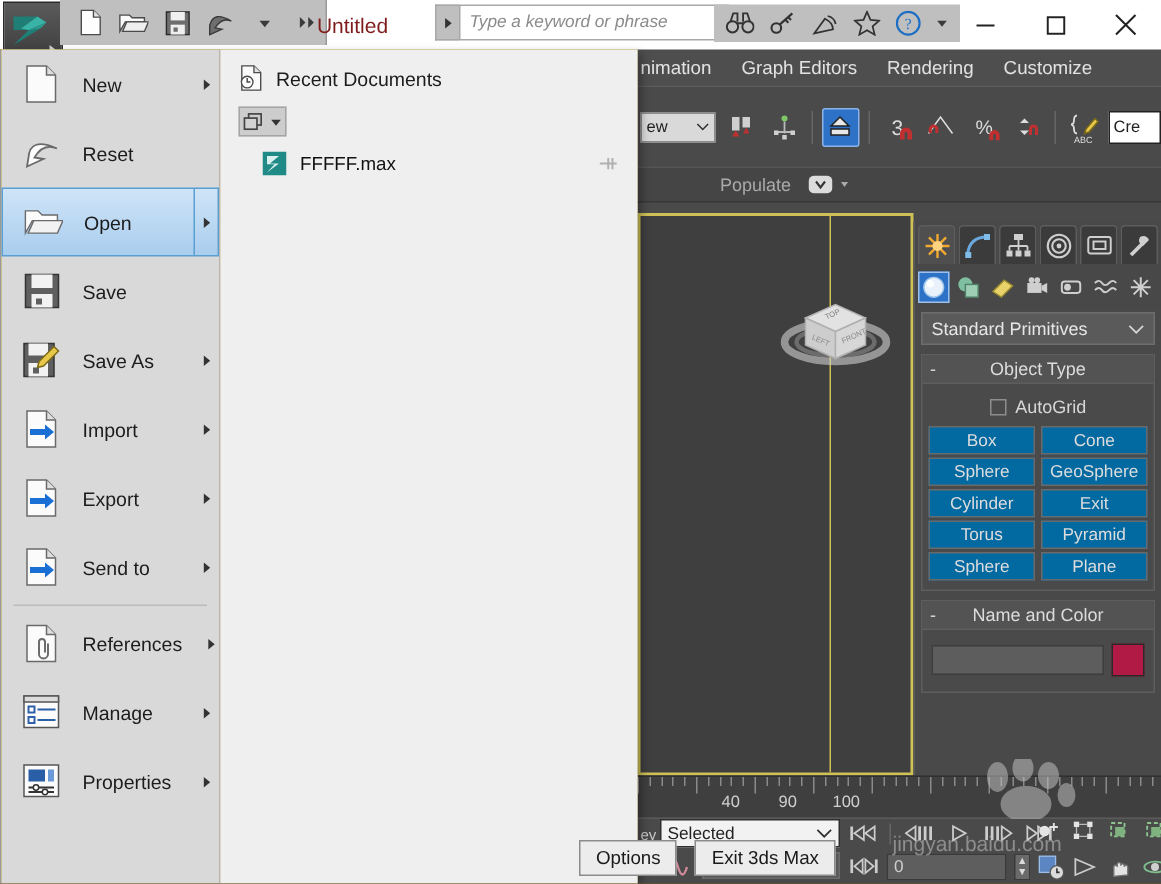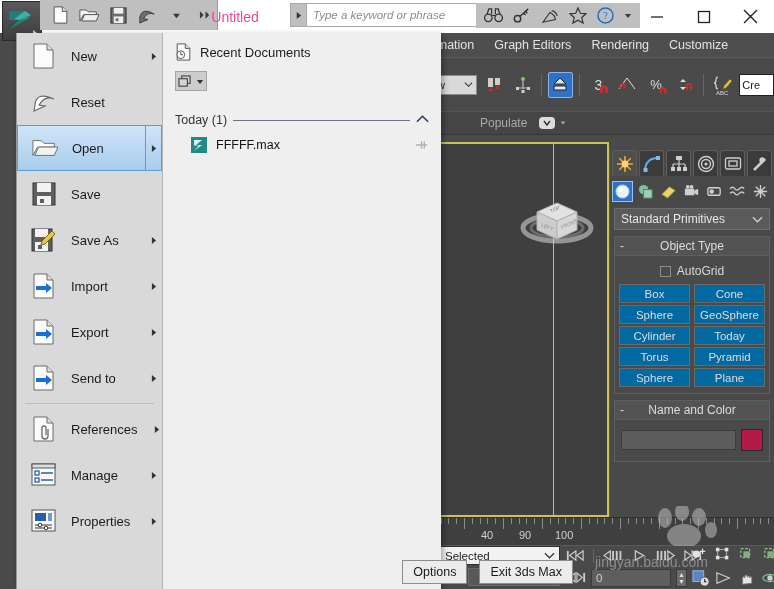--- a/index.html
+++ b/index.html
@@ -21,21 +21,21 @@
   }
   .tb-qat {
     position: absolute; left: 40px; top: 0; width: 178px; height: 30px;
     background: #bfbfbf; border-right: 1px solid #9a9a9a;
     display: flex; align-items: center; padding-left: 10px; gap: 9px;
   }
   .qat-ic { width: 20px; height: 20px; display: flex; align-items: center; justify-content: center; }
   .tb-doc {
     position: absolute; left: 180px; top: 0; width: 110px; height: 33px;
     display: flex; align-items: center; justify-content: center;
-    color: #ec4899; font-size: 14px; background: transparent;
+    color: #7f1d1d; font-size: 14px; background: transparent;
   }
   .tb-searchwrap {
     position: absolute; left: 290px; top: 3px; height: 24px;
     display: flex; align-items: stretch;
   }
   .tb-arrowbox {
     width: 16px; background: #bfbfbf; display: flex; align-items: center; justify-content: center;
     border: 1px solid #a8a8a8; border-right: none;
   }
   .tb-search {
@@ -187,21 +187,21 @@
   .objbtn {
     height: 19px; background: #0369a1; border: 1px solid #6a6a6a;
     color: #dddddd; font-size: 11.5px; display: flex; align-items: center; justify-content: center;
   }
   .namerow { display: flex; gap: 5px; align-items: center; padding: 4px 2px; }
   .nameinput { flex: 1; height: 20px; background: #5d5d5d; border: 1px solid #3c3c3c; }
   .colorswatch { width: 22px; height: 22px; border: 1px solid #2a2a2a; }
 
   
   .appmenu {
-    position: absolute; left: 16px; top: 33px; width: 425px; height: 556px;
+    position: absolute; left: 0; top: 33px; width: 425px; height: 556px;
     background: #eab308; border: 1px solid #9a9a9a; border-top: none;
     box-shadow: 2px 2px 6px rgba(0,0,0,.35);
   }
   .appmenu-left {
     position: absolute; left: 0; top: 0; width: 146px; height: 556px;
     background: #d9d9d9; border-right: 1px solid #b5b5b5;
   }
   .am-item {
     position: relative; height: 46px; display: flex; align-items: center;
     padding-left: 14px; gap: 14px; color: #1c1c1c; font-size: 13px;
@@ -464,21 +464,21 @@
           <div class="autogrid-row">
             <span class="chk"></span>
             <span>AutoGrid</span>
           </div>
           <div class="btngrid">
             <div class="objbtn">Box</div>
             <div class="objbtn">Cone</div>
             <div class="objbtn">Sphere</div>
             <div class="objbtn">GeoSphere</div>
             <div class="objbtn">Cylinder</div>
-            <div class="objbtn">Today</div>
+            <div class="objbtn">Exit</div>
             <div class="objbtn">Torus</div>
             <div class="objbtn">Pyramid</div>
             <div class="objbtn">Sphere</div>
             <div class="objbtn">Plane</div>
           </div>
         </div>
       </div>
 
       <div class="rollout">
         <div class="rollout-hdr">
@@ -952,29 +952,20 @@
       <div class="recent-ctrl">
         <svg width="14" height="13" viewBox="0 0 15 14">
             <rect x="4" y="1" width="9" height="8" fill="none" stroke="#444" stroke-width="1.2"></rect>
             <rect x="1" y="4" width="9" height="8" fill="#d3d3d3" stroke="#444" stroke-width="1.2"></rect>
           </svg>
         <svg width="8" height="7" viewBox="0 0 10 8">
             <path d="M1 2 L5 7 L9 2" fill="#333"></path>
           </svg>
       </div>
 
-      <div class="today-row">
-        <span class="tl">Today (1)</span>
-        <span class="tline"></span>
-        <span class="tchev">
-          <svg width="13" height="9" viewBox="0 0 14 9">
-              <path d="M1 7 L7 1 L13 7" stroke="#2b3a66" stroke-width="1.6" fill="none"></path>
-            </svg>
-        </span>
-      </div>
 
       <div class="doc-row">
         <svg width="16" height="16" viewBox="0 0 16 16">
           <rect x="0" y="0" width="16" height="16" fill="#1f8a86"></rect>
           <path d="M3 3 L11 3 L5 8 L11 8 L3 14 L8 8.5 L3 8.5 Z" fill="#d8f0ee"></path>
         </svg>
         <span class="dname">FFFFF.max</span>
         <svg width="15" height="14" viewBox="0 0 16 14">
             <path d="M2 7 h6 M8 3 v8 M11 3 v8 M8 7 h6" stroke="#b0b0b0" stroke-width="1.4" fill="none"></path>
           </svg>

